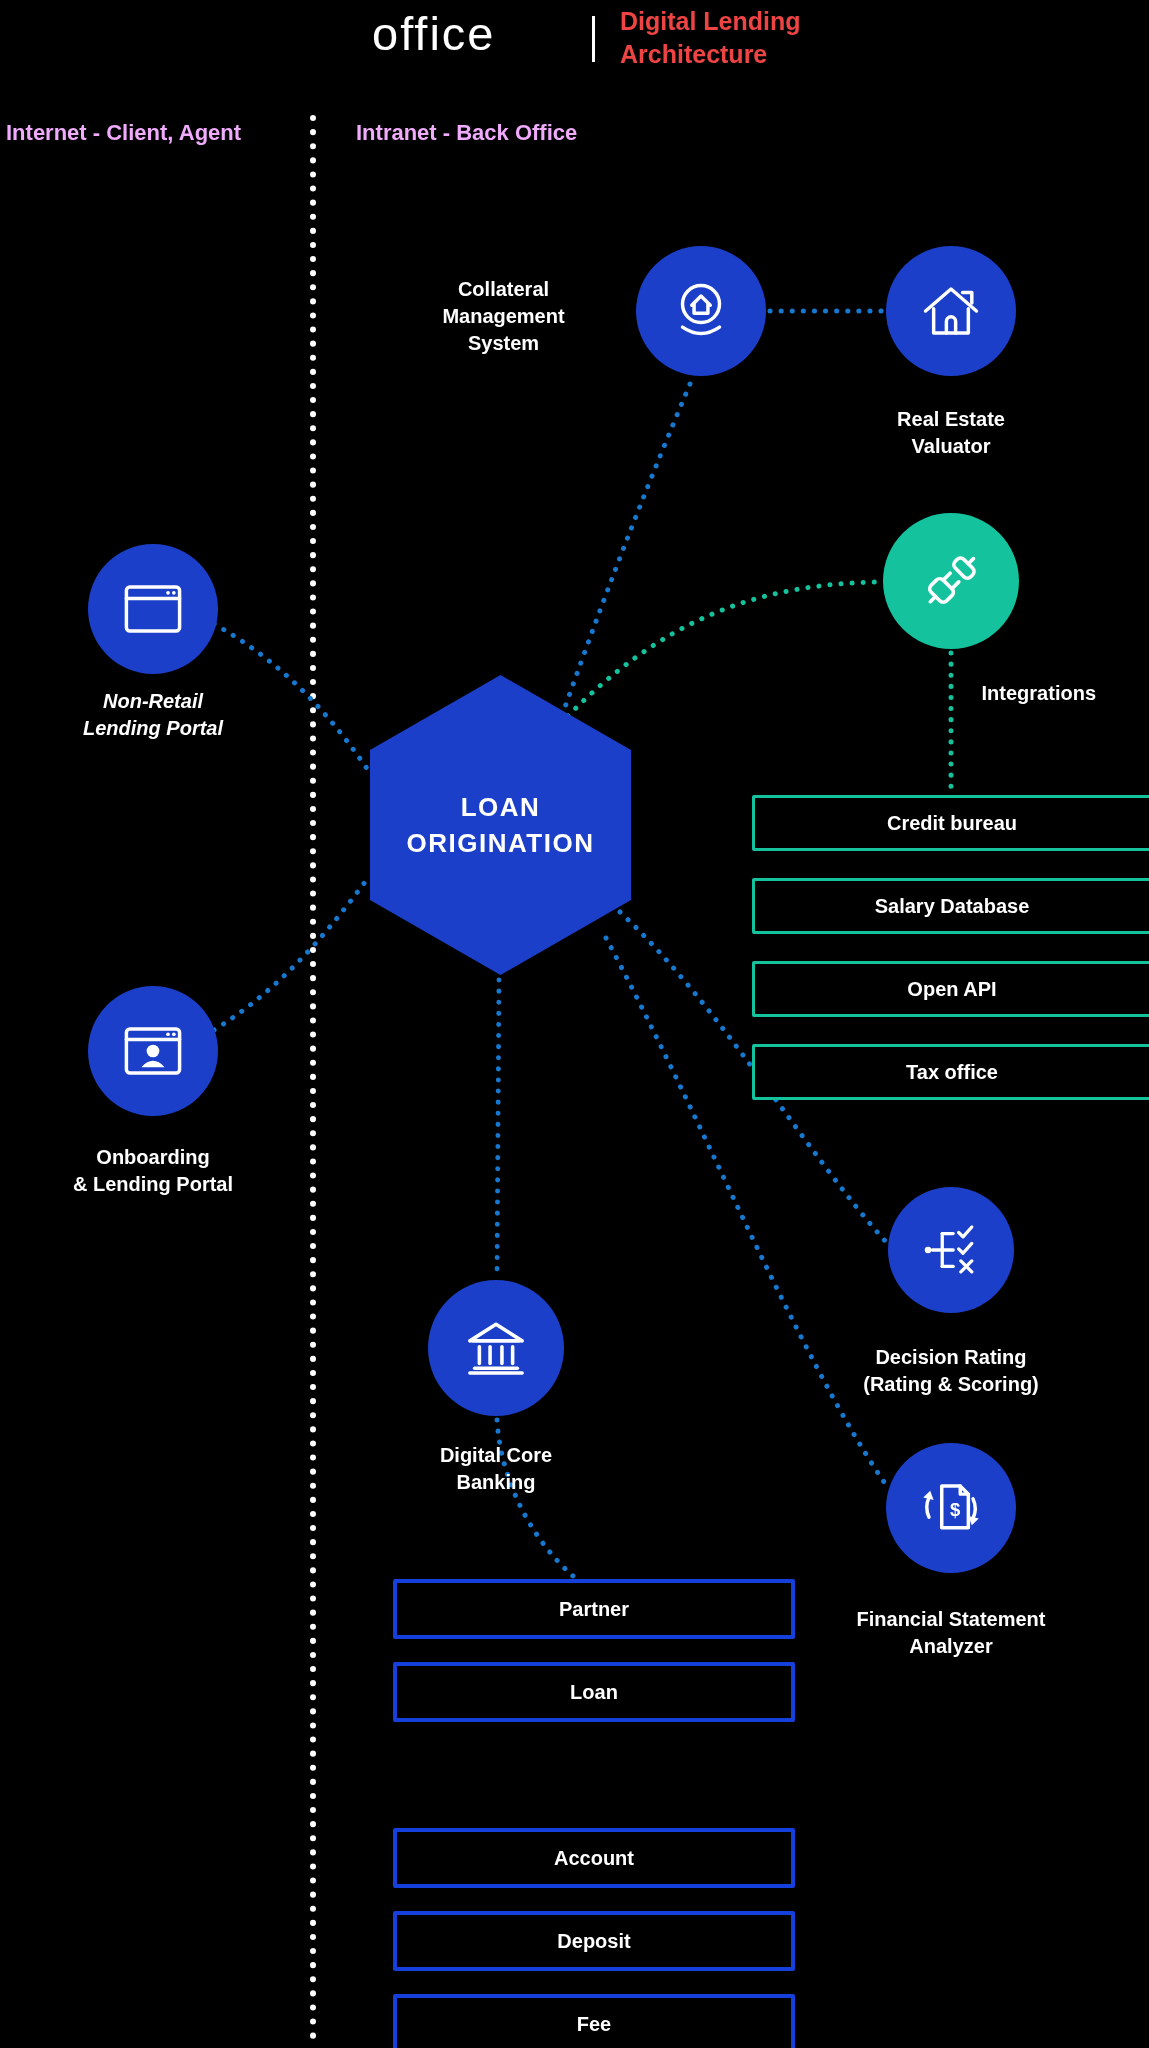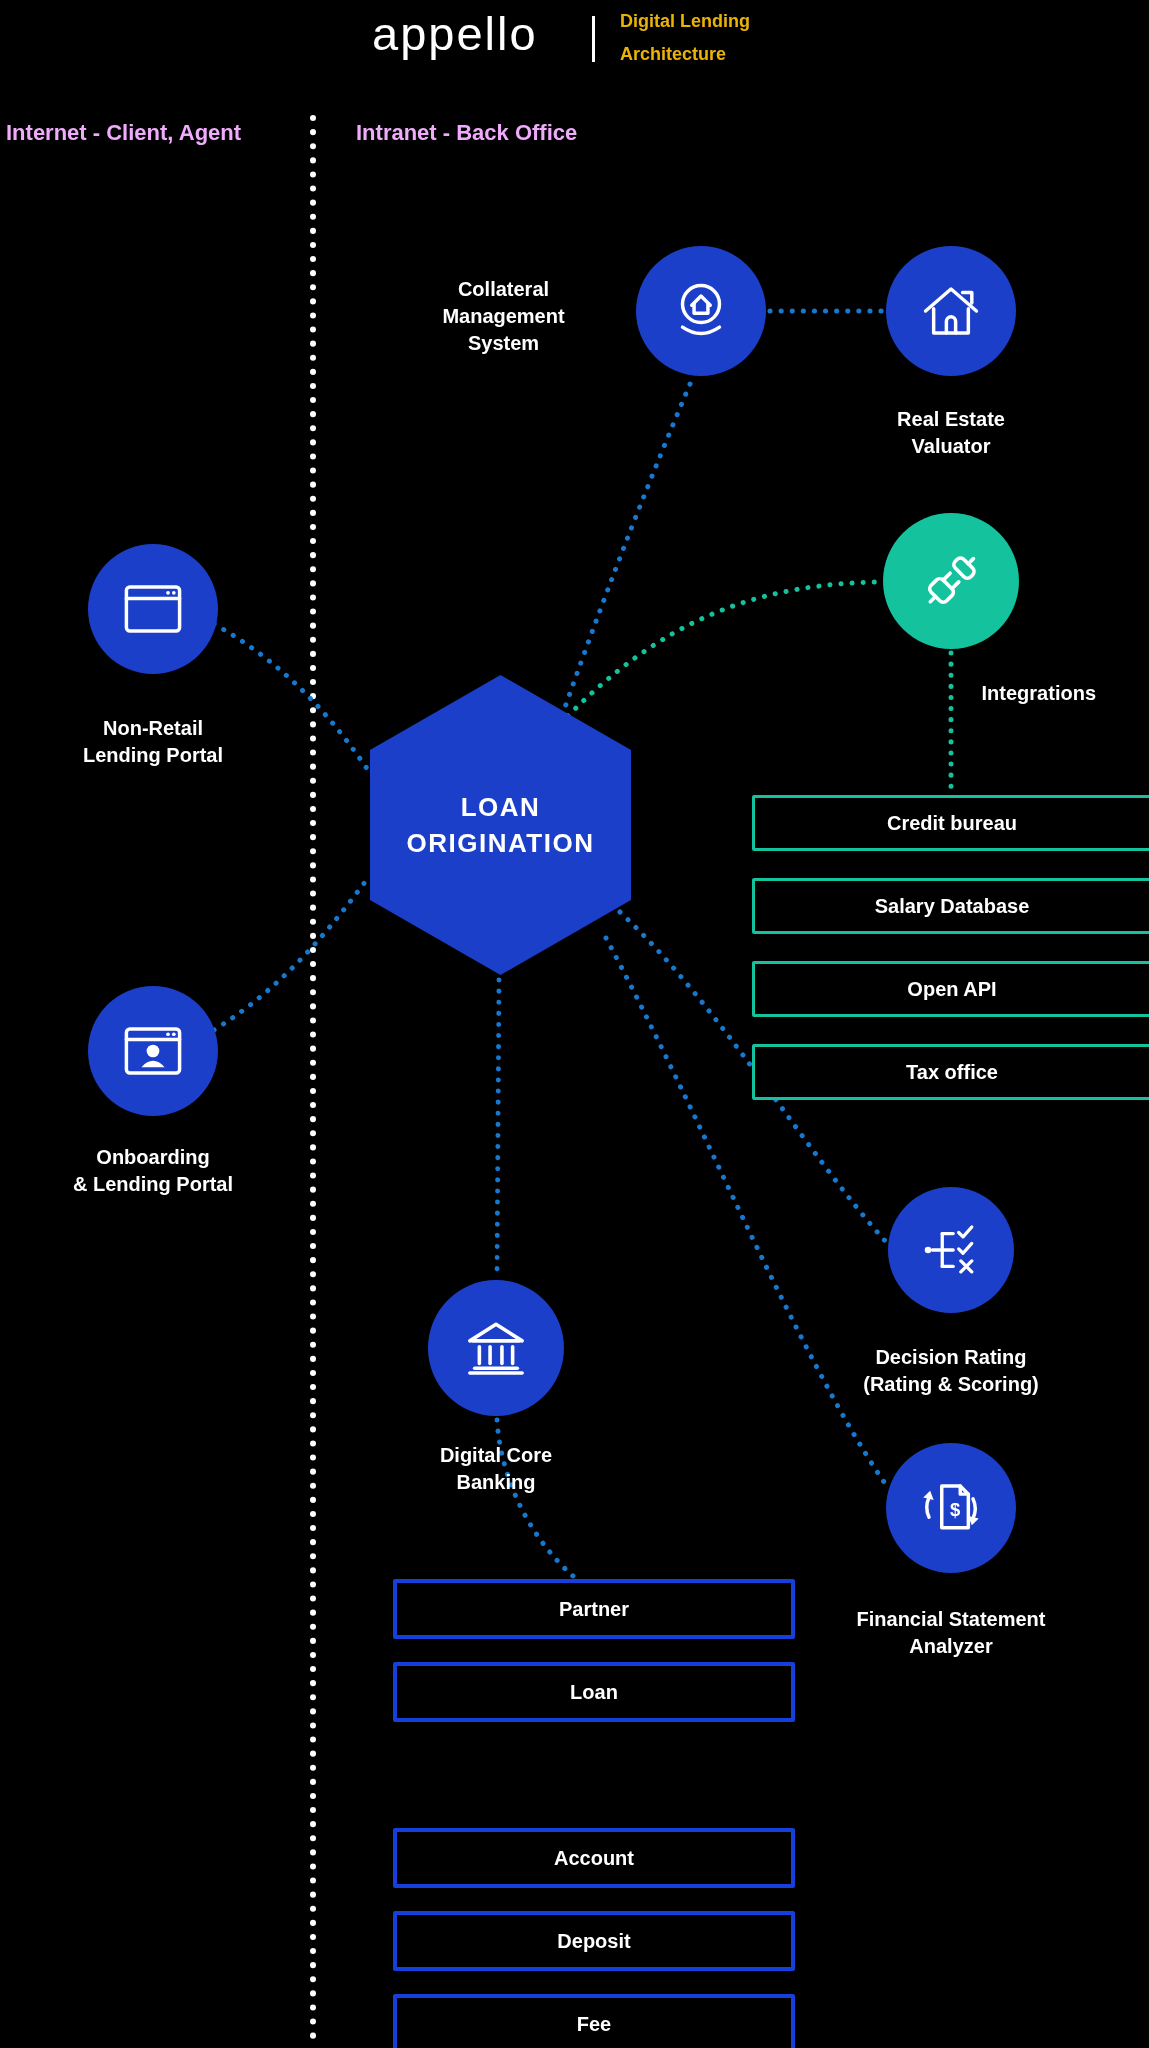--- a/index.html
+++ b/index.html
@@ -2,21 +2,21 @@
 <html><head>
 <meta charset="utf-8">
 <style>
   html,body{margin:0;padding:0;background:#000;}
   body{font-family:"Liberation Sans",sans-serif;}
   .stage{position:relative;width:1149px;height:2048px;background:#000;overflow:hidden;}
   svg.canvas{position:absolute;left:0;top:0;pointer-events:none;}
   
   .brand{position:absolute;left:372px;top:6px;color:#fff;font-size:47px;font-weight:300;letter-spacing:2px;}
   .hdr-divider{position:absolute;left:592px;top:16px;width:3px;height:46px;background:#fff;}
-  .hdr-title{position:absolute;left:620px;top:5px;color:#eab308;font-size:18px;font-weight:700;line-height:33px;}
+  .hdr-title{position:absolute;left:620px;top:5px;color:#ef4444;font-size:25px;font-weight:700;line-height:33px;}
   
   .section-label{position:absolute;top:120px;color:#f0abfc;font-size:22px;font-weight:700;}
   
   .circle{position:absolute;border-radius:50%;background:#1B3FC9;display:flex;align-items:center;justify-content:center;}
   .circle.teal{background:#14C39E;}
   
   .nlabel{position:absolute;color:#fff;font-size:20px;font-weight:700;line-height:27px;text-align:center;}
   
   .hexagon{position:absolute;left:370px;top:675px;width:261px;height:300px;background:#1B3FC9;
     clip-path:polygon(50% 0%,100% 25%,100% 75%,50% 100%,0% 75%,0% 25%);
@@ -47,21 +47,21 @@
       <path d="M 620 912 C 722 1008, 802 1148, 886 1242"></path>
       <path d="M 606 938 C 702 1118, 798 1356, 884 1482"></path>
     </g>
 
     <g stroke="#14C39E" stroke-width="5" fill="none" stroke-dasharray="0.1 11" stroke-linecap="round">
       <path d="M 560 724 C 660 620, 755 584, 880 582"></path>
       <path d="M 951 653 L 951 788"></path>
     </g>
   </svg>
 
-  <div class="brand">appello</div>
+  <div class="brand">office</div>
   <div class="hdr-divider"></div>
   <div class="hdr-title">
     <div>Digital Lending</div>
     <div>Architecture</div>
   </div>
 
   <div class="section-label" style="left:6px;">Internet - Client, Agent</div>
   <div class="section-label" style="left:356px;">Intranet - Back Office</div>
 
   <div class="hexagon">
@@ -115,21 +115,21 @@
   </div>
 
   <div class="circle" style="left:88px;top:544px;width:130px;height:130px;">
     <svg width="74" height="74" viewBox="0 0 64 64" stroke="#fff" stroke-width="3" fill="none" stroke-linecap="round" stroke-linejoin="round">
       <rect x="9" y="13" width="46" height="38" rx="3"></rect>
       <line x1="9" y1="23" x2="55" y2="23"></line>
       <circle cx="45" cy="18" r="1.6" fill="#fff" stroke="none"></circle>
       <circle cx="50" cy="18" r="1.6" fill="#fff" stroke="none"></circle>
     </svg>
   </div>
-  <div class="nlabel" style="left:23px;top:715px;width:260px;">
+  <div class="nlabel" style="left:23px;top:688px;width:260px;font-style:italic;">
     <div>Non-Retail</div>
     <div>Lending Portal</div>
   </div>
 
   <div class="circle" style="left:88px;top:986px;width:130px;height:130px;">
     <svg width="74" height="74" viewBox="0 0 64 64" stroke="#fff" stroke-width="3" fill="none" stroke-linecap="round" stroke-linejoin="round">
       <rect x="9" y="13" width="46" height="38" rx="3"></rect>
       <line x1="9" y1="22" x2="55" y2="22"></line>
       <circle cx="45" cy="17.5" r="1.6" fill="#fff" stroke="none"></circle>
       <circle cx="50" cy="17.5" r="1.6" fill="#fff" stroke="none"></circle>

